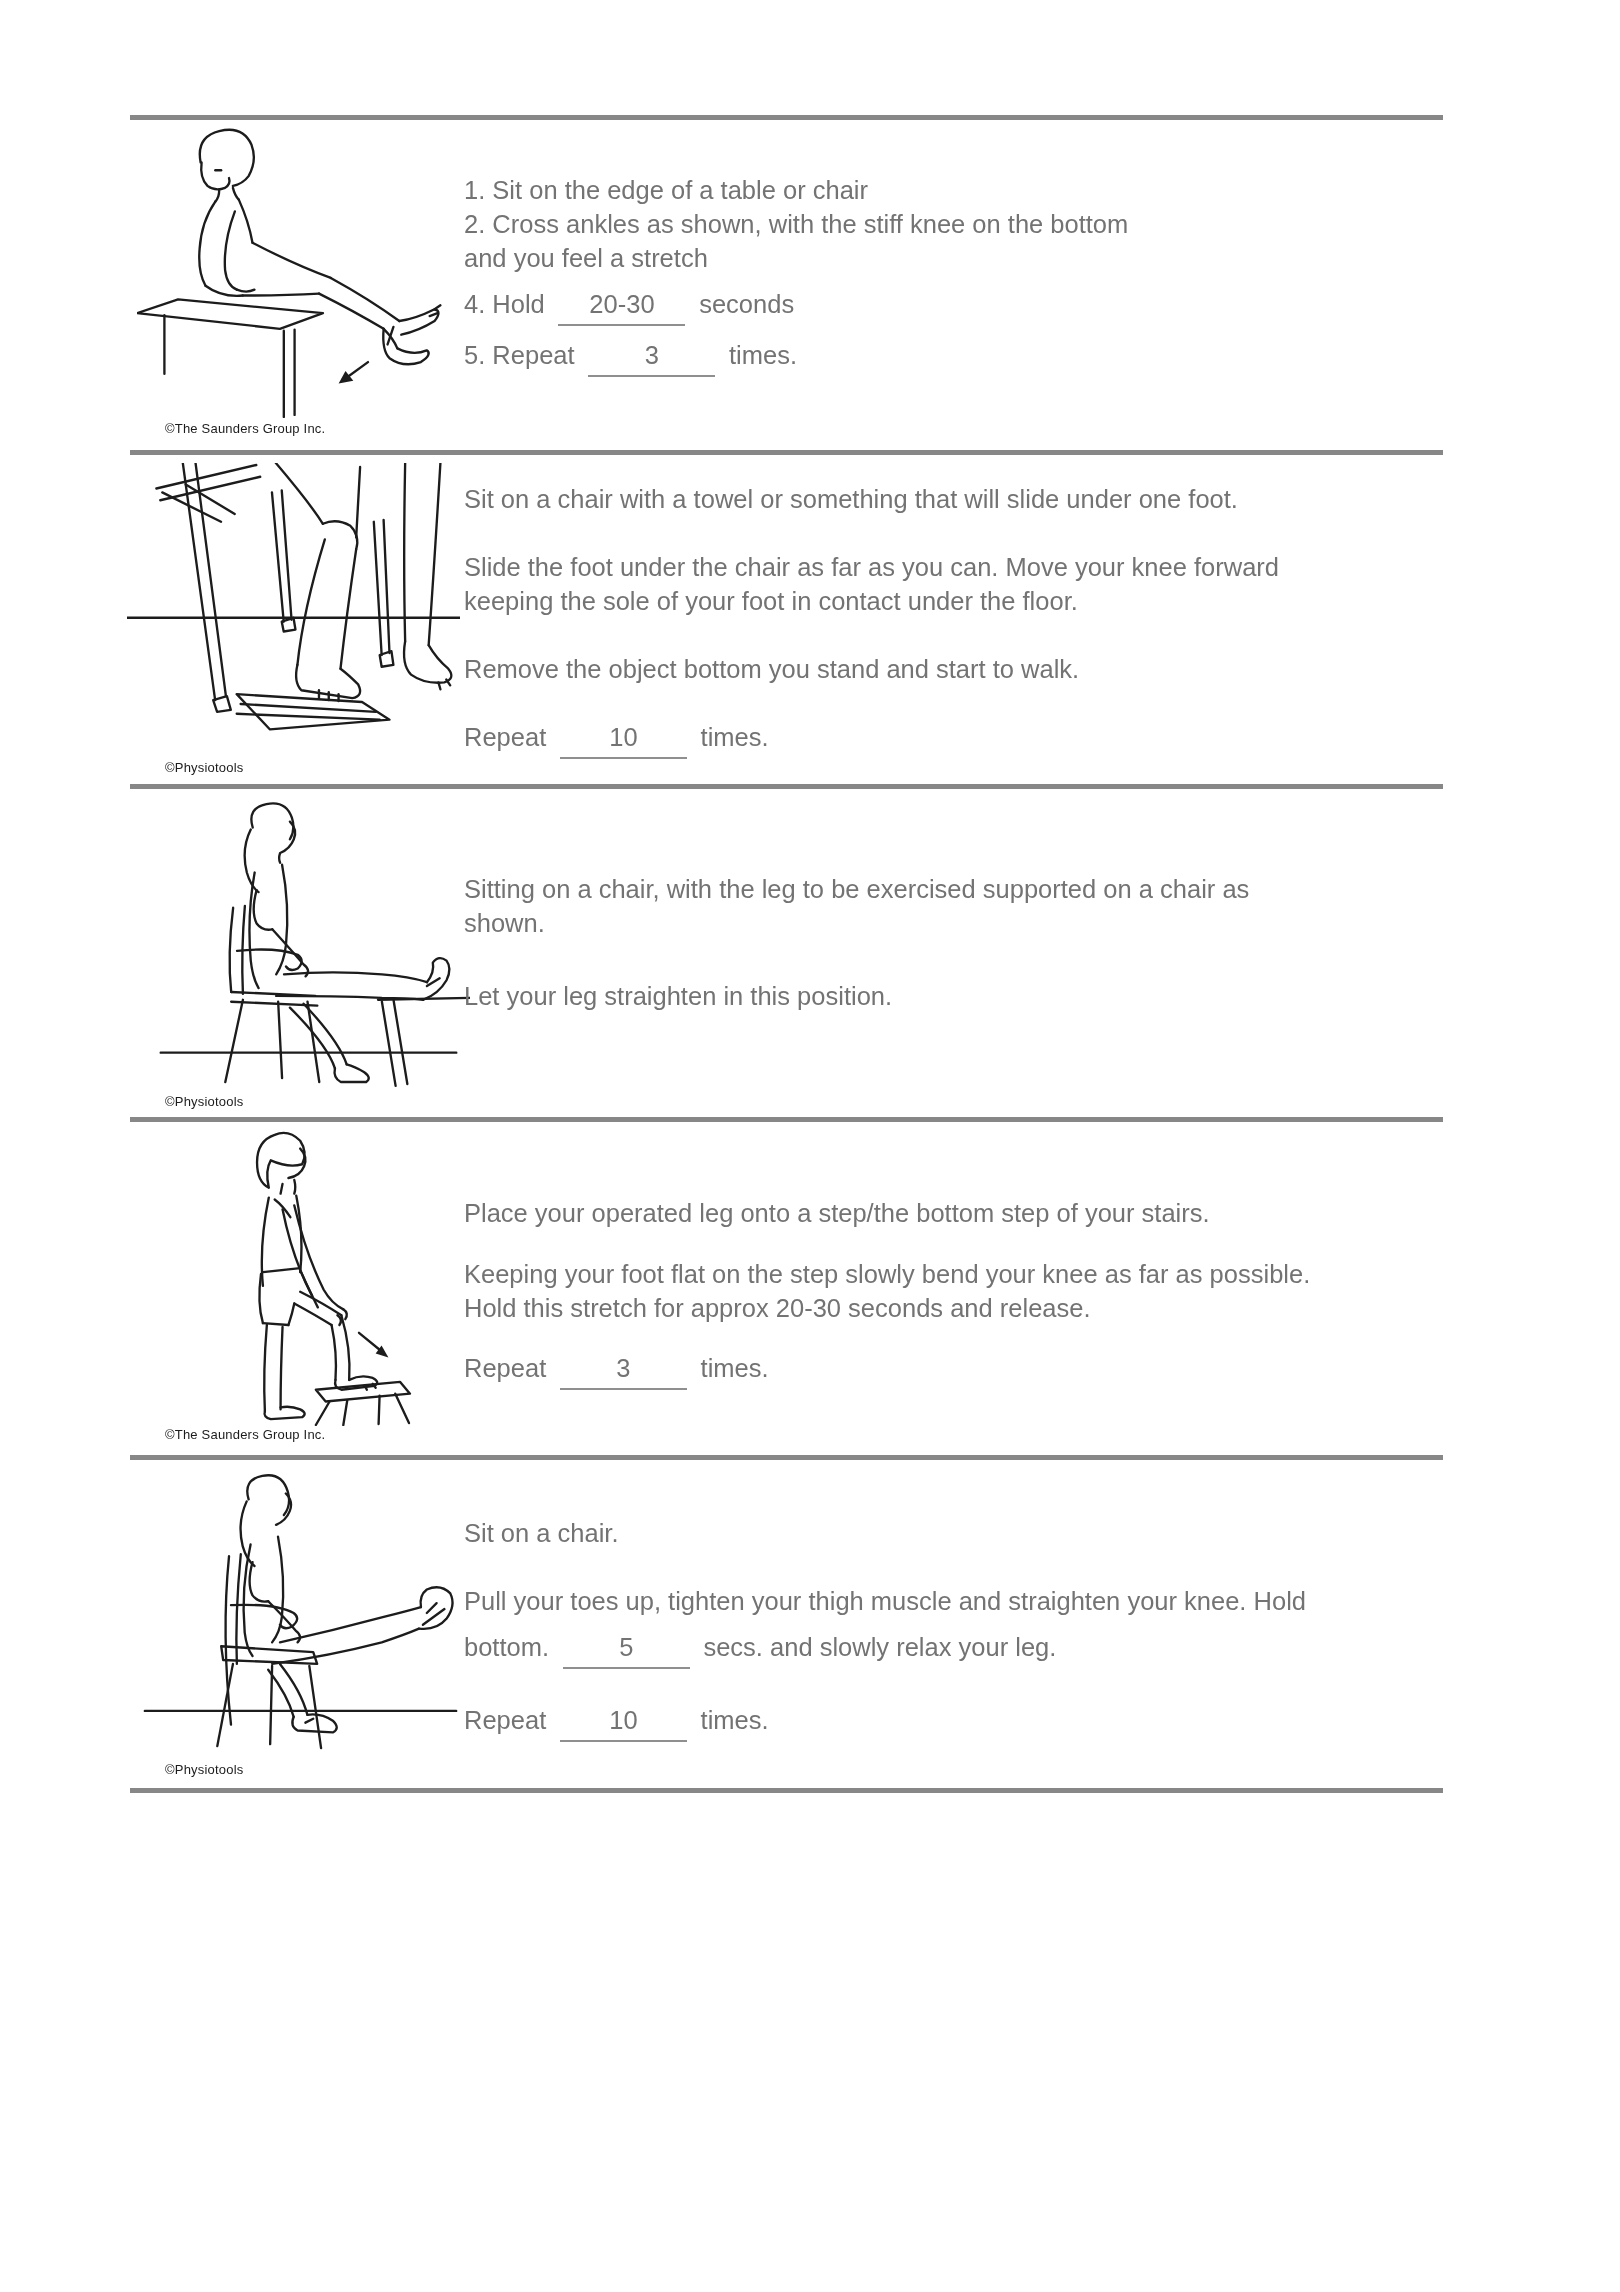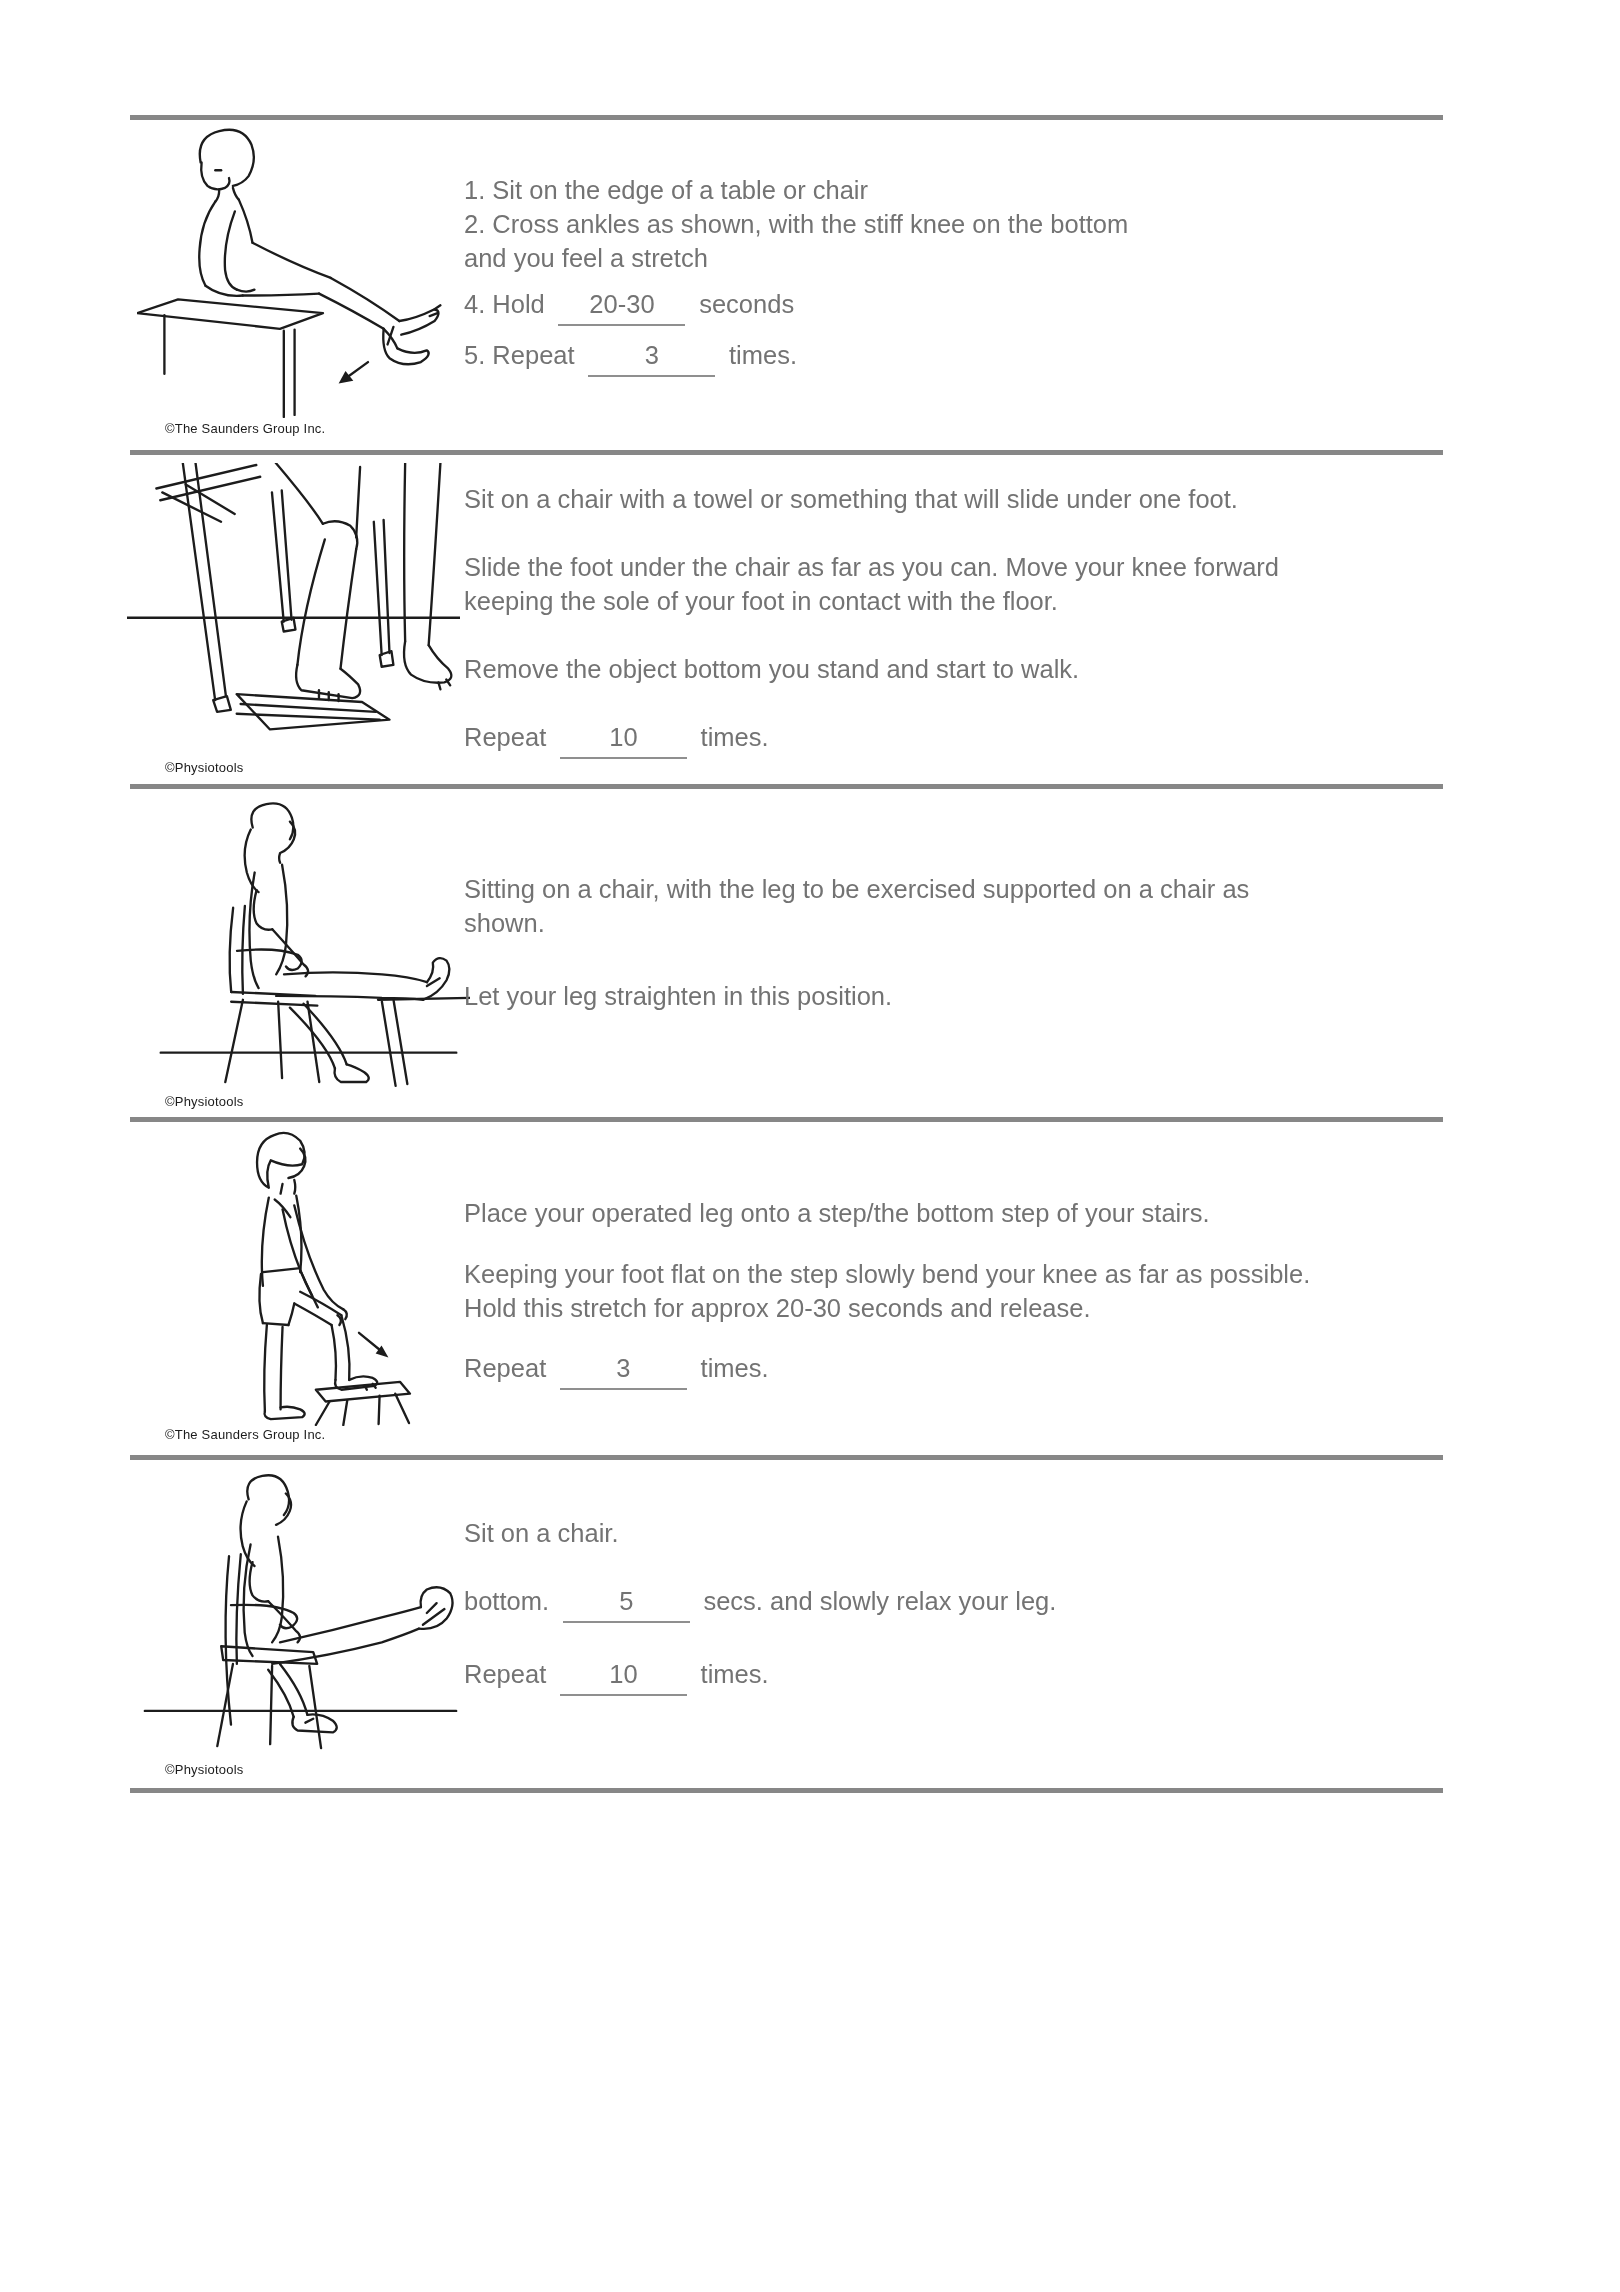--- a/index.html
+++ b/index.html
@@ -145,21 +145,21 @@
         <path d="M326,221 L330,227"></path>
     </svg>
   </div>
   <div class="credit" style="top:760px">©Physiotools</div>
   <div class="text-col" style="top:482px">
     <div class="para">
       <div>Sit on a chair with a towel or something that will slide under one foot.</div>
     </div>
     <div class="para">
       <div>Slide the foot under the chair as far as you can. Move your knee forward</div>
-      <div>keeping the sole of your foot in contact with the floor.</div>
+      <div>keeping the sole of your foot in contact under the floor.</div>
     </div>
     <div class="para">
       <div>Remove the object bottom you stand and start to walk.</div>
     </div>
     <div>
       <span>Repeat</span><span class="blank">10</span><span>times.</span>
     </div>
   </div>
 
   <div class="figure" style="left:147px; top:798px">
@@ -298,20 +298,21 @@
       <path d="M160,254 Q156,264 164,268 L200,270 Q208,266 200,258 Q188,250 174,252"></path>
       <path d="M172,260 L180,256"></path>
     </svg>
   </div>
   <div class="credit" style="top:1762px">©Physiotools</div>
   <div class="text-col" style="top:1516px">
     <div class="para">
       <div>Sit on a chair.</div>
     </div>
     <div class="para">
+      <div>Pull your toes up, tighten your thigh muscle and straighten your knee. Hold</div>
       <div class="fill-row">
         <span>bottom.</span><span class="blank">5</span><span>secs. and slowly relax your leg.</span>
       </div>
     </div>
     <div>
       <span>Repeat</span><span class="blank">10</span><span>times.</span>
     </div>
   </div>
 
 </div>

